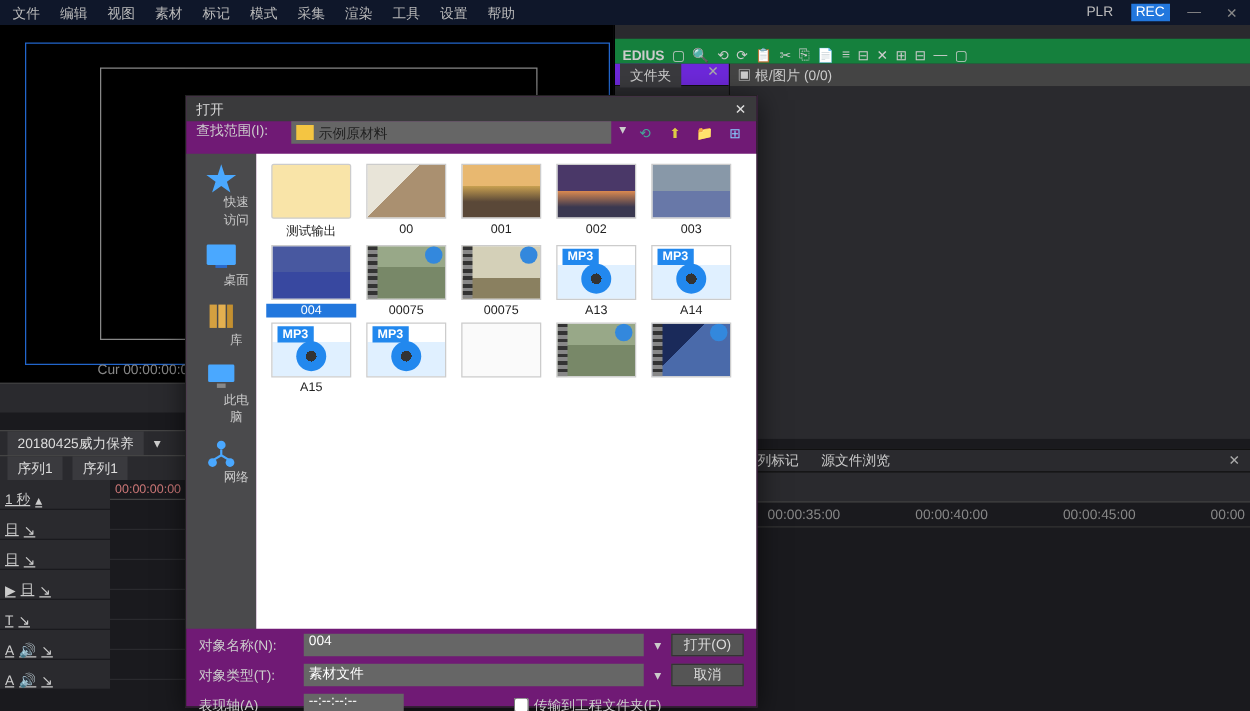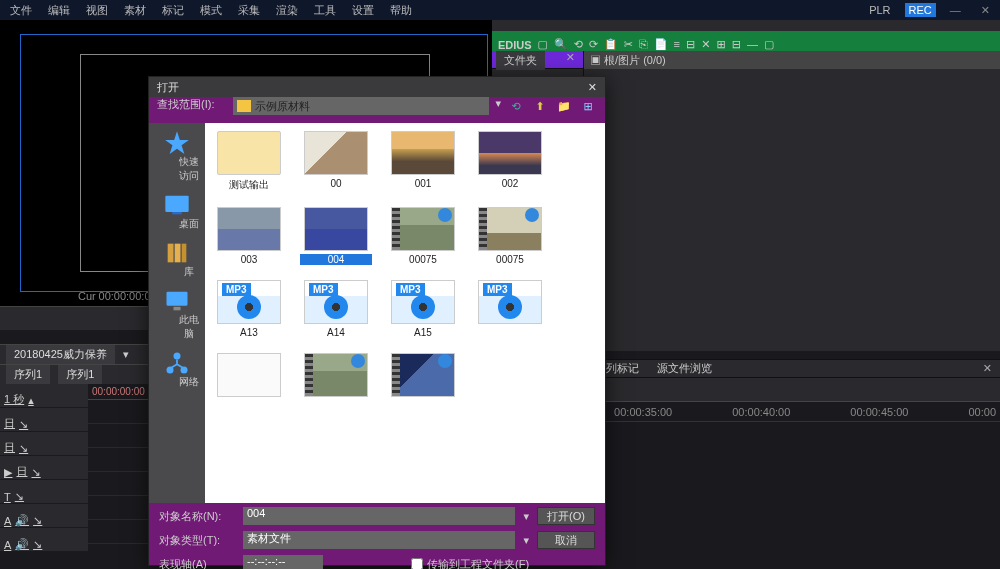--- a/index.html
+++ b/index.html
@@ -62,21 +62,21 @@
     .dialog-nav-path { flex: 1; background: #666; height: 18px; display: flex; align-items: center; padding: 0 4px; color: #222; }
     .dialog-nav-path .folder-ico { width: 14px; height: 12px; background: #f4c542; margin-right: 4px; }
     .dialog-nav-btn { width: 18px; height: 18px; display: flex; align-items: center; justify-content: center; }
     
     .dialog-body { display: flex; height: 380px; }
     .dialog-sidebar { width: 56px; background: #4a4a4c; padding: 6px 2px; }
     .sidebar-item { text-align: center; margin-bottom: 8px; cursor: pointer; }
     .sidebar-icon { width: 28px; height: 24px; margin: 0 auto 2px; }
     .sidebar-label { color: #ccc; font-size: 10px; margin-left: 24px; }
     
-    .file-grid { flex: 1; background: #fff; padding: 8px; overflow: hidden; display: flex; flex-wrap: wrap; align-content: flex-start; gap: 15px; }
+    .file-grid { flex: 1; background: #fff; padding: 8px; overflow: hidden; display: flex; flex-wrap: wrap; align-content: flex-start; gap: 4px; }
     .file-item { width: 72px; text-align: center; cursor: pointer; }
     .file-thumb { width: 64px; height: 44px; margin: 0 auto 3px; background: #ddd; border: 1px solid #ccc; position: relative; overflow: hidden; }
     .file-thumb.folder { background: #f9e4a8; border-radius: 2px; }
     .file-thumb.video::after { content: ""; position: absolute; bottom: 2px; right: 2px; width: 14px; height: 14px; background: #3388dd; border-radius: 50%; }
     .file-thumb.mp3 { background: linear-gradient(180deg, #fff 35%, #e0f0ff 35%); }
     .file-thumb.mp3::before { content: "MP3"; position: absolute; top: 2px; left: 4px; background: #2288ee; color: #fff; padding: 1px 4px; font-size: 10px; font-weight: bold; }
     .file-thumb.mp3::after { content: ""; position: absolute; bottom: 4px; left: 50%; transform: translateX(-50%); width: 24px; height: 24px; background: radial-gradient(circle, #333 25%, #2288ee 25%); border-radius: 50%; }
     .file-label { color: #222; font-size: 10px; word-break: break-all; }
     .file-label.selected { background: #2277dd; color: #fff; padding: 0 2px; }
     

